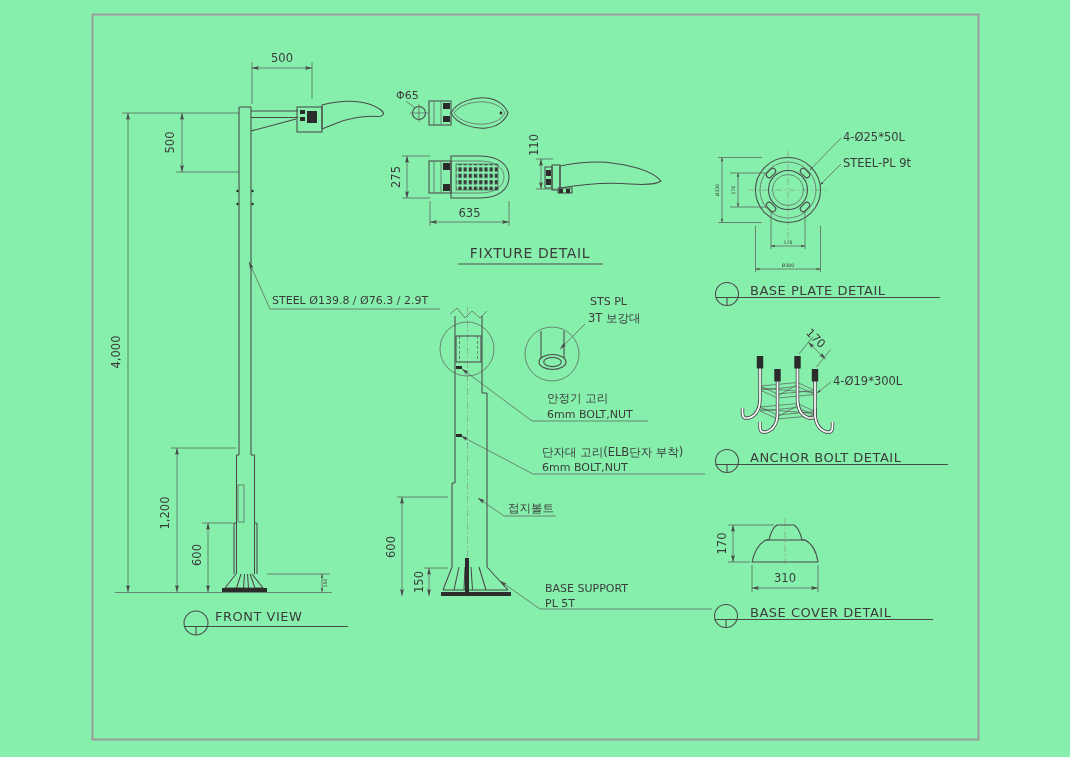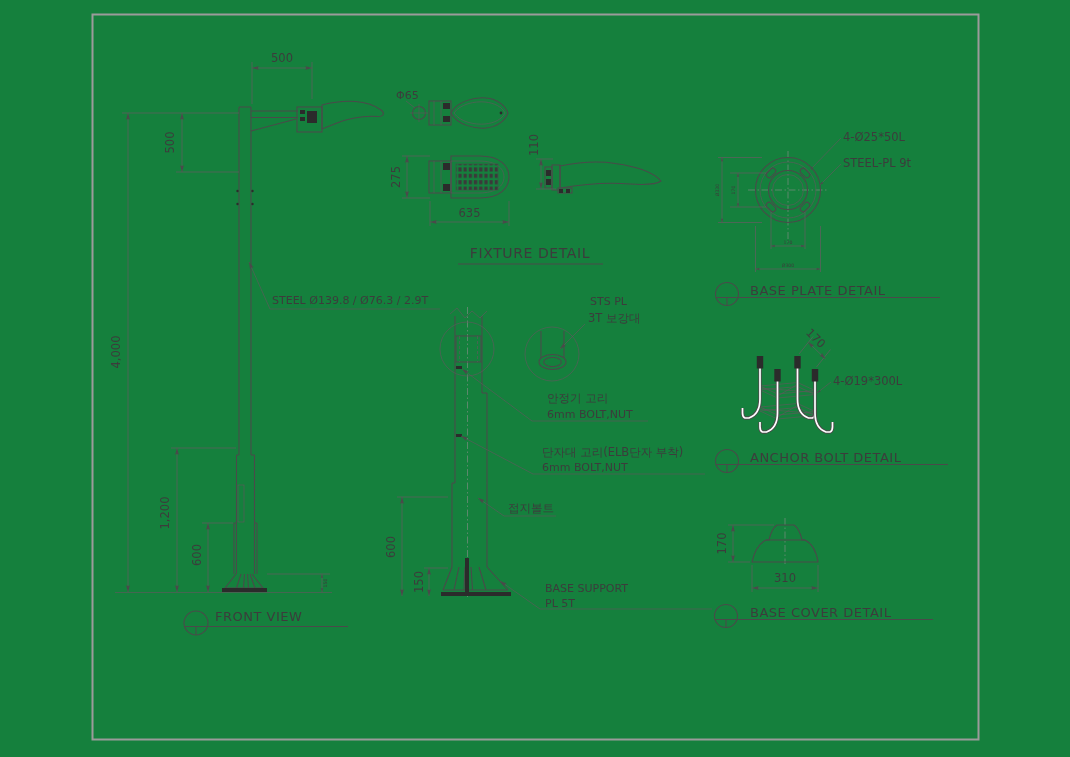--- a/index.html
+++ b/index.html
@@ -1,16 +1,16 @@
 <!DOCTYPE html>
 <html><head>
 <meta charset="utf-8">
 <style>
   html,body{margin:0;padding:0;background:#ffffff;}
-  #sheet{position:relative;width:1070px;height:757px;background:#15803d;overflow:hidden;}
+  #sheet{position:relative;width:1070px;height:757px;background:#86efac;overflow:hidden;}
   svg{display:block;}
   text{font-family:"DejaVu Sans","Liberation Sans",sans-serif;fill:#3c3c3c;}
   .ln{stroke:#4a4a4a;stroke-width:1.05;fill:none;}
   .thin{stroke:#5a5a5a;stroke-width:0.7;fill:none;}
   .dim{stroke:#5f5f5f;stroke-width:0.75;fill:none;}
   .cl{stroke:#8d8d8d;stroke-width:0.6;fill:none;stroke-dasharray:7 2.5 1.5 2.5;}
   .dk{fill:#2b2b2b;stroke:none;}
   .boltO{stroke:#4a4a4a;stroke-width:3.4;fill:none;}
   .boltI{stroke:#ffffff;stroke-width:1.7;fill:none;}
   .t11{font-size:11px;}

